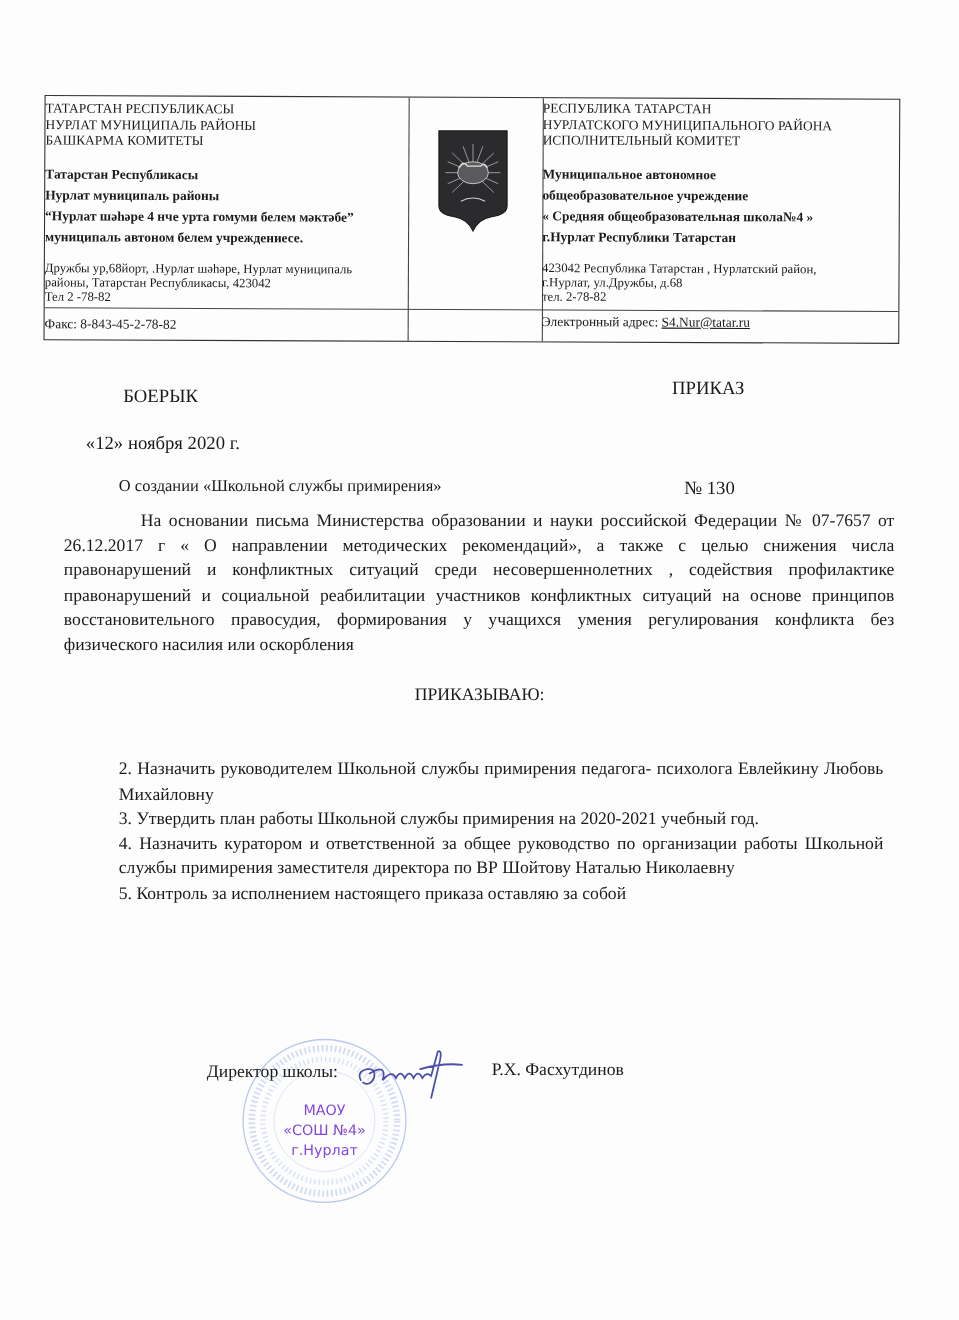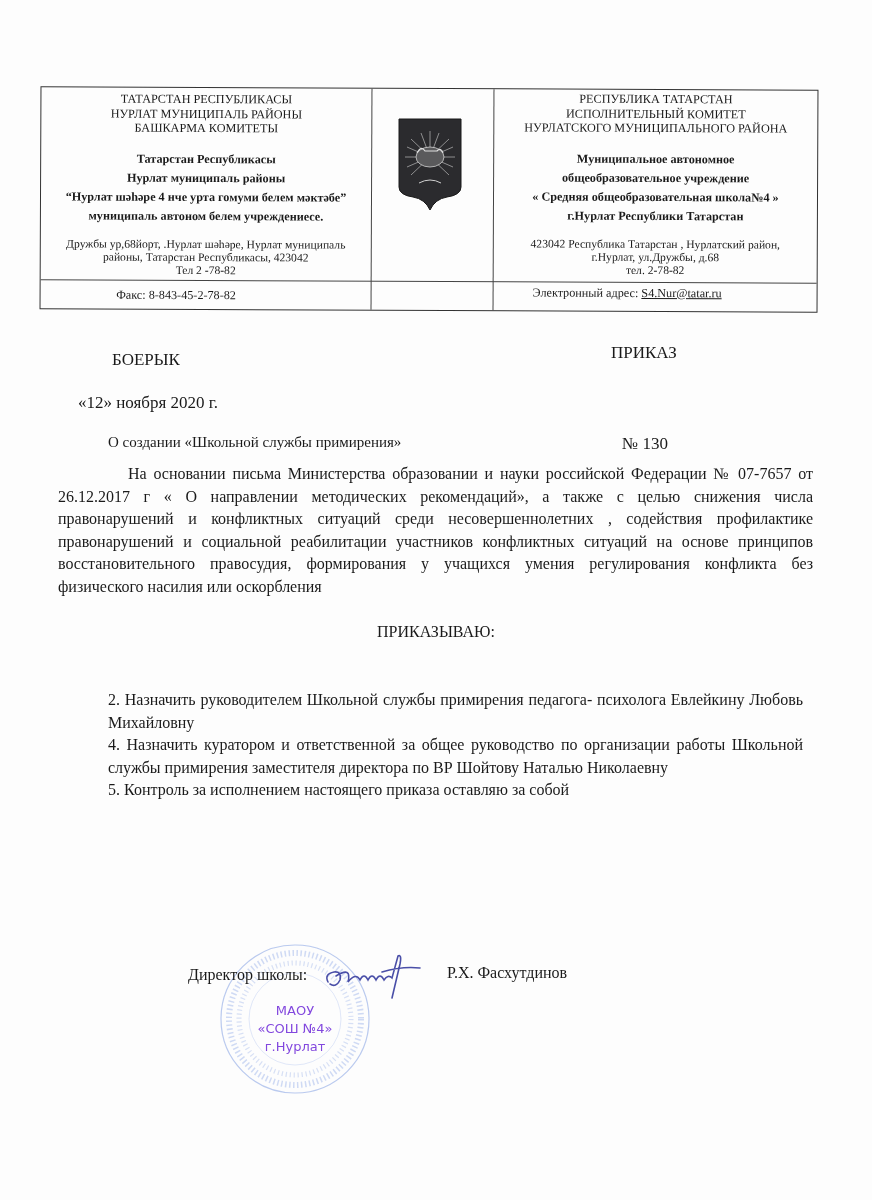--- a/index.html
+++ b/index.html
@@ -9,21 +9,21 @@
   }
   .page { position: absolute; left: 0; top: 0; width: 872px; height: 1200px; background: #fdfdfd; }
   
   .hdr {
     position: absolute; left: 40px; top: 88px; width: 778px; height: 223px;
     border: 1.5px solid #333; box-sizing: border-box;
     transform: rotate(0.25deg);
   }
   .hdr .vline { position: absolute; top: 0; bottom: 0; border-left: 1.3px solid #444; }
   .hdr .hline { position: absolute; left: 0; right: 0; border-top: 1.3px solid #444; }
-  .cell { position: absolute; text-align: center; font-size: 12.2px; line-height: 14.5px; font-family: Liberation Serif, serif; }
+  .cell { position: absolute; text-align: left; font-size: 12.2px; line-height: 14.5px; font-family: Liberation Serif, serif; }
   .cell .b { font-weight: bold; font-size: 12.2px; line-height: 19px; }
   .left-cell { left: 0; width: 330px; top: 4px; }
   .right-cell { left: 452px; width: 325px; top: 2px; }
   .left-foot { left: 0; width: 271px; top: 200px; }
   .right-foot { left: 452px; width: 269px; top: 196px; }
   .addr { margin-top: 12px; font-size: 11.6px; line-height: 13px; }
   .bold-block { margin-top: 14px; }
   .email { text-decoration: underline; }
   .emblem { position: absolute; left: 397px; top: 117px; width: 66px; height: 95px; }
 
@@ -71,22 +71,22 @@
       <div class="addr">
         <div>Дружбы ур,68йорт, .Нурлат шәһәре, Нурлат муниципаль</div>
         <div>районы, Татарстан Республикасы, 423042</div>
         <div>Тел 2 -78-82</div>
       </div>
     </div>
     <div class="cell left-foot">Факс: 8-843-45-2-78-82</div>
 
     <div class="cell right-cell">
       <div>РЕСПУБЛИКА  ТАТАРСТАН</div>
+      <div>НУРЛАТСКОГО МУНИЦИПАЛЬНОГО РАЙОНА</div>
       <div>ИСПОЛНИТЕЛЬНЫЙ КОМИТЕТ</div>
-      <div>НУРЛАТСКОГО МУНИЦИПАЛЬНОГО РАЙОНА</div>
       <div class="bold-block">
         <div class="b">Муниципальное  автономное</div>
         <div class="b">общеобразовательное  учреждение</div>
         <div class="b">« Средняя  общеобразовательная  школа№4 »</div>
         <div class="b">г.Нурлат Республики Татарстан</div>
       </div>
       <div class="addr">
         <div>423042  Республика Татарстан , Нурлатский район,</div>
         <div>г.Нурлат, ул.Дружбы, д.68</div>
         <div>тел. 2-78-82</div>
@@ -124,20 +124,21 @@
   <div class="date">«12» ноября  2020 г.</div>
   <div class="num">№  130</div>
   <div class="subject">О создании «Школьной службы примирения»</div>
 
   <div class="body-text">На основании письма Министерства образовании и науки российской Федерации № 07-7657 от 26.12.2017 г « О направлении методических рекомендаций», а также с целью снижения числа правонарушений и конфликтных ситуаций среди несовершеннолетних , содействия профилактике правонарушений и социальной реабилитации участников конфликтных ситуаций на основе принципов восстановительного правосудия, формирования у учащихся умения регулирования конфликта без физического насилия или оскорбления</div>
 
   <div class="order-word">ПРИКАЗЫВАЮ:</div>
 
   <div class="items">
     <div class="it">2.  Назначить руководителем Школьной службы примирения  педагога- психолога Евлейкину Любовь Михайловну</div>
+    <div class="it">3. Утвердить план работы Школьной службы примирения на 2020-2021 учебный год.</div>
     <div class="it">4. Назначить куратором и ответственной за общее руководство по организации работы Школьной службы примирения заместителя директора по ВР Шойтову Наталью Николаевну</div>
     <div class="it">5. Контроль за исполнением настоящего приказа оставляю за собой</div>
   </div>
 
   <svg class="stamp" viewBox="0 0 154 154">
     <circle cx="77" cy="77" r="74" fill="none" stroke="#9db3e8" stroke-width="1.2" opacity="0.7"></circle>
     <circle cx="77" cy="77" r="66" fill="none" stroke="#a9bdec" stroke-width="6" stroke-dasharray="1.5 2.5" opacity="0.55"></circle>
     <circle cx="77" cy="77" r="56" fill="none" stroke="#a9bdec" stroke-width="5" stroke-dasharray="1.2 2.8" opacity="0.45"></circle>
     <circle cx="77" cy="77" r="46" fill="none" stroke="#b3c5ef" stroke-width="0.8" opacity="0.5"></circle>
   </svg>

